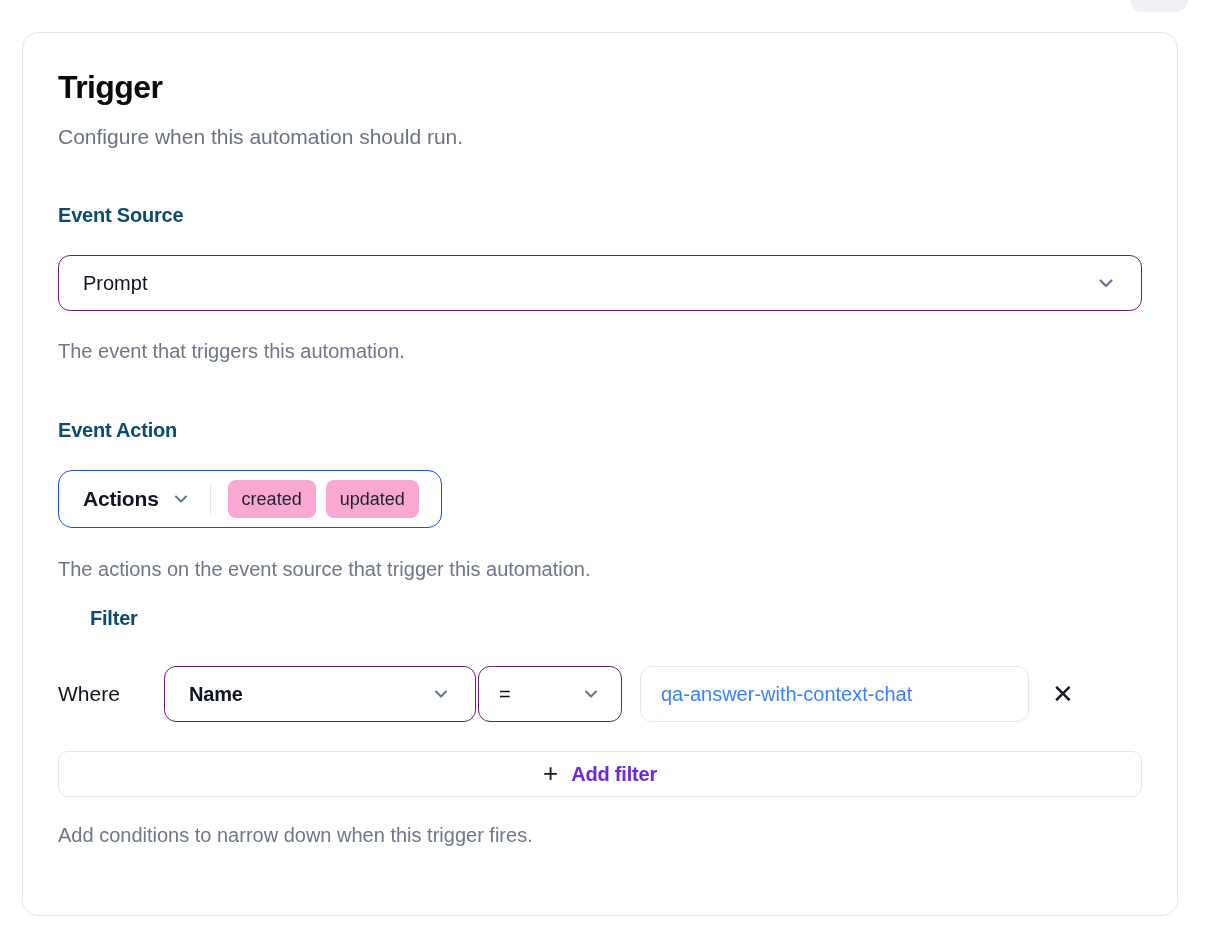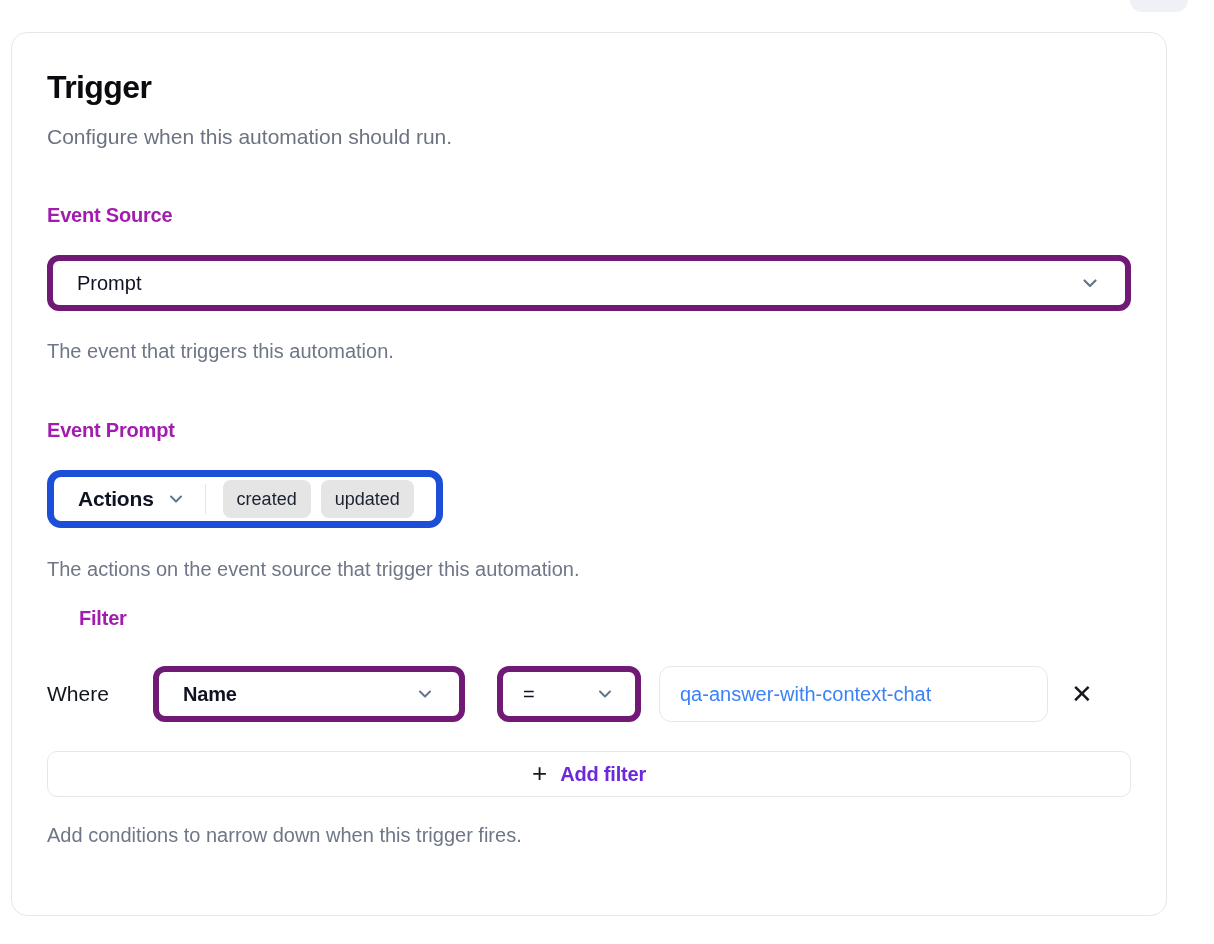--- a/index.html
+++ b/index.html
@@ -13,21 +13,21 @@
   }
   .top-artifact {
     position: absolute;
     left: 1130px; top: 0;
     width: 58px; height: 12px;
     background: #eff1f6;
     border-radius: 0 0 12px 12px;
   }
   .card {
     position: absolute;
-    left: 11px; top: 32px;
+    left: 22px; top: 32px;
     width: 1156px; height: 884px;
     background: #ffffff;
     border: 1px solid #e5e7eb;
     border-radius: 16px;
     padding: 32px 35px 40px 35px;
   }
   .card-title {
     font-size: 32px;
     font-weight: 700;
     letter-spacing: -0.6px;
@@ -37,52 +37,52 @@
   }
   .card-subtitle {
     font-size: 21px;
     color: #6b7280;
     line-height: 28px;
     margin-bottom: 52px;
   }
   .field-label {
     font-size: 20px;
     font-weight: 700;
-    color: #a21caf;
+    color: #0c4a6e;
     line-height: 24px;
     margin-bottom: 28px;
     letter-spacing: -0.2px;
   }
   .select-box {
     display: flex;
     align-items: center;
     justify-content: space-between;
     height: 56px;
     width: 100%;
-    border: 6px solid #701a75;
+    border: 1px solid #701a75;
     border-radius: 12px;
     background: #fff;
     padding: 0 24px;
     font-size: 20px;
     color: #0f1222;
     cursor: pointer;
   }
   .select-box.mb { margin-bottom: 27px; }
   .helper {
     font-size: 20px;
     color: #6e7687;
     line-height: 26px;
   }
   .helper.gap-lg { margin-bottom: 54px; }
   .helper.gap-md { margin-bottom: 24px; }
   .actions-control {
     display: inline-flex;
     align-items: center;
     height: 58px;
-    border: 7px solid #1d4ed8;
+    border: 1px solid #1d4ed8;
     border-radius: 14px;
     background: #fff;
     padding: 0 22px 0 24px;
     margin-bottom: 28px;
   }
   .actions-trigger {
     display: inline-flex;
     align-items: center;
     gap: 12px;
     cursor: pointer;
@@ -93,42 +93,42 @@
     color: #101422;
     letter-spacing: -0.2px;
   }
   .v-divider {
     width: 1px; height: 30px;
     background: #e2e5ea;
     margin: 0 17px 0 19px;
   }
   .chips { display: inline-flex; gap: 10px; }
   .chip {
-    background: #e5e5e5;
+    background: #f9a8d4;
     border-radius: 8px;
     padding: 8px 14px;
     font-size: 18px;
     color: #1b2130;
     line-height: 22px;
   }
   .filter-label { margin-bottom: 36px; margin-left: 32px; }
   .filter-row {
     display: flex;
     align-items: center;
     margin-bottom: 29px;
   }
   .where {
     width: 106px;
     flex: 0 0 106px;
     font-size: 21px;
     color: #12141c;
   }
   .filter-row .select-box.name-select {
     width: 312px; flex: 0 0 312px;
-    margin-right: 32px;
+    margin-right: 2px;
   }
   .filter-row .select-box.name-select .sel-text { font-weight: 700; letter-spacing: -0.2px; }
   .filter-row .select-box.op-select {
     width: 144px; flex: 0 0 144px;
     margin-right: 18px;
     padding: 0 20px;
   }
   .value-input {
     width: 389px; flex: 0 0 389px;
     height: 56px;
@@ -197,21 +197,21 @@
   <div class="field-label">Event Source</div>
   <div class="select-box mb">
     <span class="sel-text">Prompt</span>
     <svg class="chev" width="22" height="22" viewBox="0 0 22 22">
       <polyline points="5.5,8.5 11,14 16.5,8.5" fill="none" stroke="#64748b" stroke-width="2.2" stroke-linecap="round" stroke-linejoin="round"></polyline>
     </svg>
   </div>
   <p class="helper gap-lg">The event that triggers this automation.</p>
 
   
-  <div class="field-label">Event Prompt</div>
+  <div class="field-label">Event Action</div>
   <div class="actions-control">
     <div class="actions-trigger">
       <span class="lbl">Actions</span>
       <svg class="chev" width="20" height="20" viewBox="0 0 20 20">
         <polyline points="5,7.5 10,12.5 15,7.5" fill="none" stroke="#64748b" stroke-width="2" stroke-linecap="round" stroke-linejoin="round"></polyline>
       </svg>
     </div>
     <div class="v-divider"></div>
     <div class="chips">
       <span class="chip">created</span>

